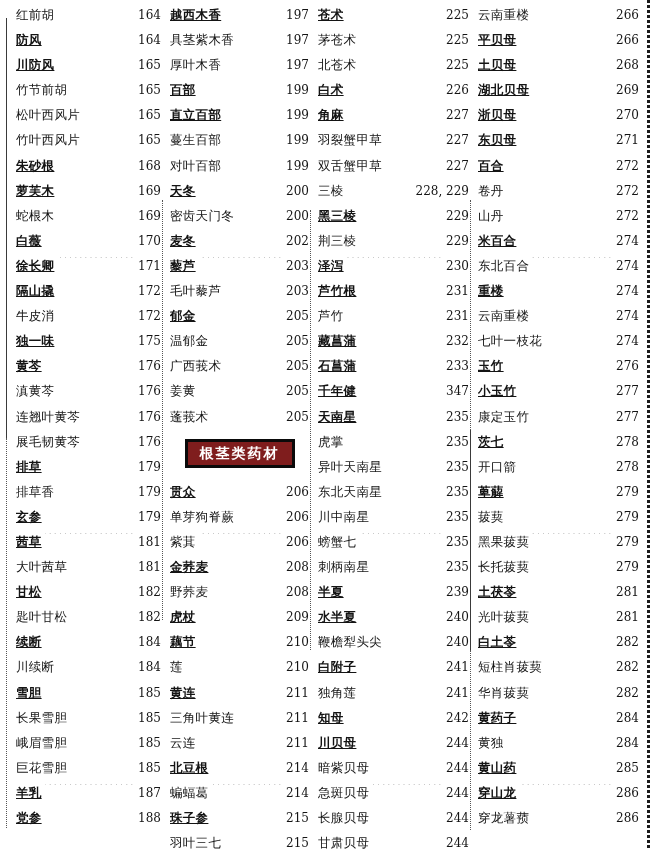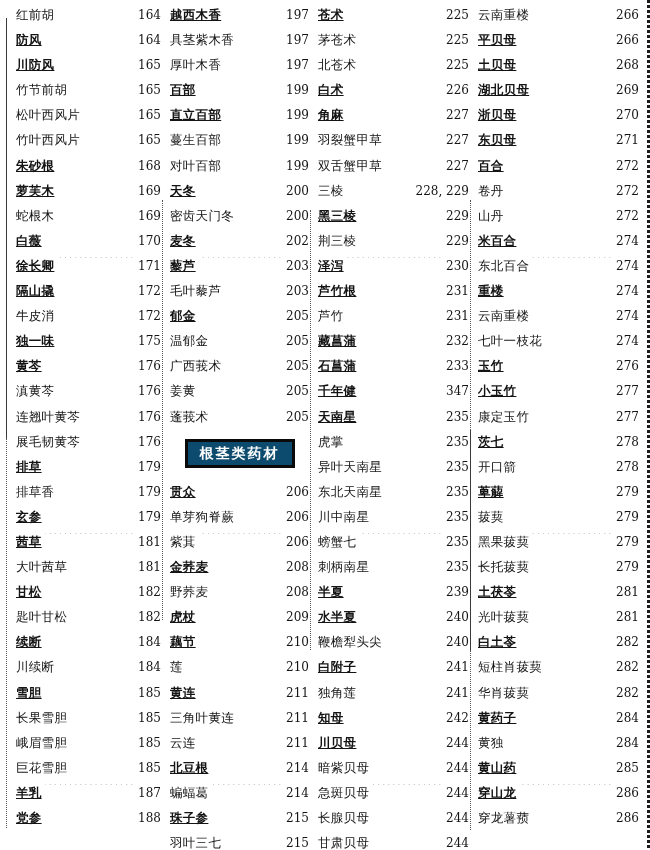--- a/index.html
+++ b/index.html
@@ -95,21 +95,21 @@
   }
   .epage{
     flex:0 0 auto;
     font-size:12px;
     font-family:"DejaVu Serif","Liberation Serif",serif;
     color:#141414;
     text-align:right;
   }
   .banner{
     display:inline-block;
-    background:#0c4a6e;
+    background:#7f1d1d;
     color:#ffffff;
     font-size:14px;
     font-weight:bold;
     letter-spacing:2px;
     padding:4px 12px 5px 12px;
     border:2px solid #0a0a0a;
     box-shadow:0 0 0 1px #0a0a0a;
     line-height:1;
   }
   .banner-wrap{

